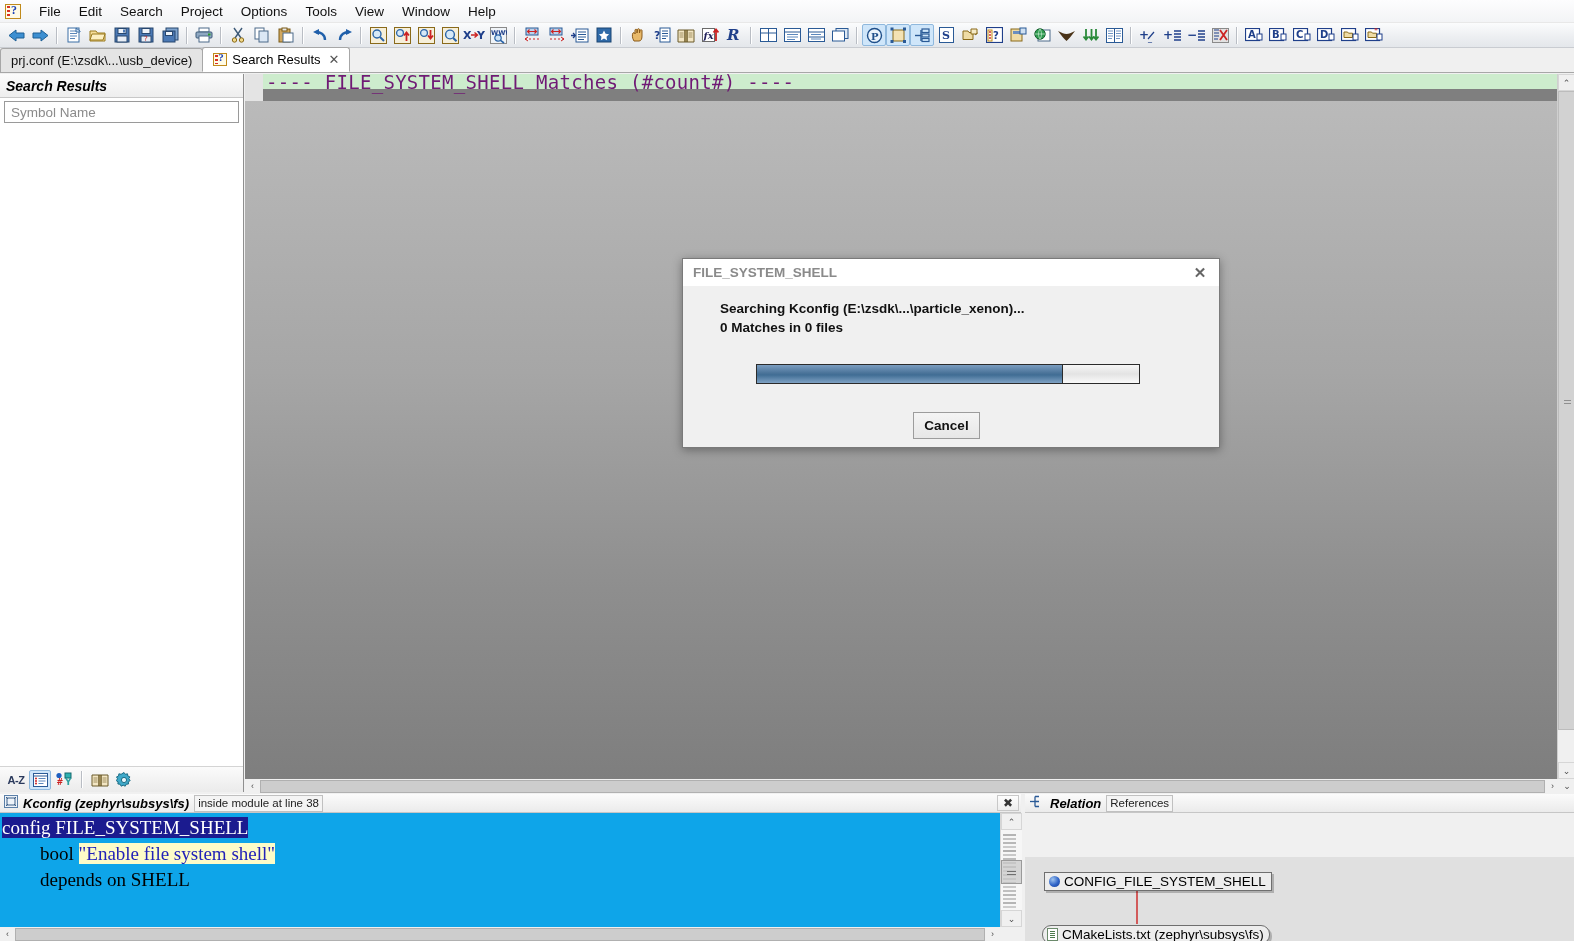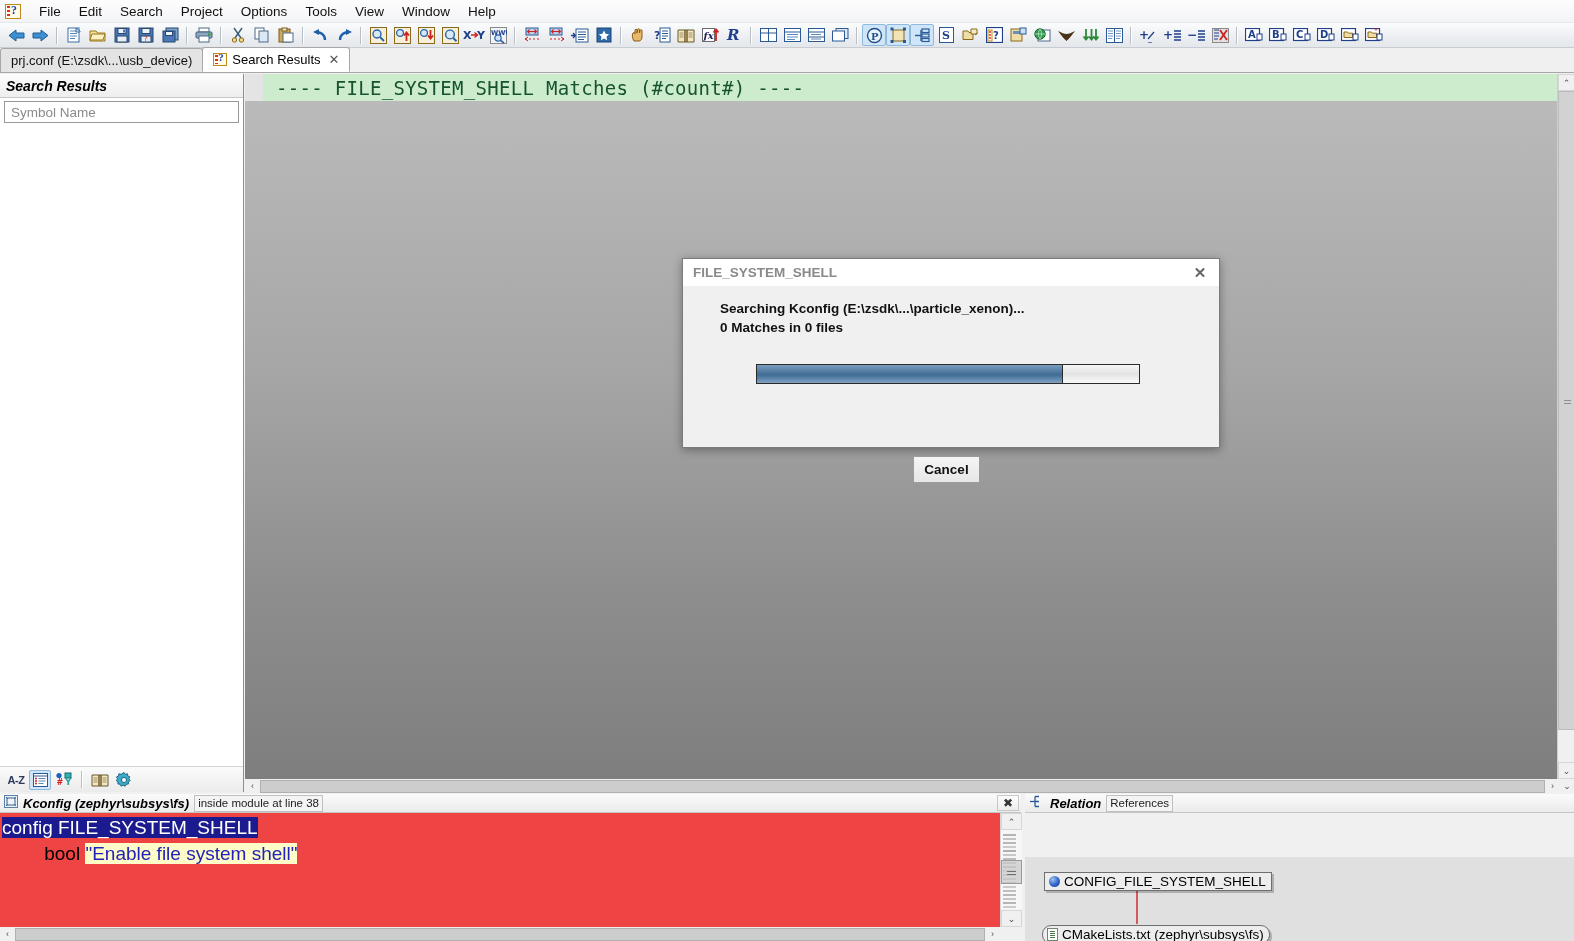--- a/index.html
+++ b/index.html
@@ -125,24 +125,24 @@
 
   
   .editor-wrap {
     position: absolute; left: 245px; top: 74px; width: 1312px; height: 705px;
     background: #7f7f7f; overflow: hidden;
   }
   .editor-gutter-top {
     position: absolute; left: 0; top: 0; width: 18px; height: 27px; background: #e4e4e4;
   }
   .editor-line1 {
-    position: absolute; left: 18px; top: 0; right: 0; height: 27px;
+    position: absolute; left: 18px; top: 0; right: 0; height: 15px;
     background: #cdeccd; display: flex; align-items: center;
     font-family: "DejaVu Sans Mono", monospace;
-    font-size: 19px; color: #14532d; padding-left: 13px; letter-spacing: 0.3px;
+    font-size: 19px; color: #701a75; padding-left: 3px; letter-spacing: 0.3px;
   }
   .editor-body {
     position: absolute; left: 0; top: 27px; right: 0; bottom: 0;
     background: linear-gradient(to bottom, #bababa 0%, #a6a6a6 40%, #8e8e8e 72%, #7e7e7e 100%);
   }
   .editor-vscroll {
     position: absolute; left: 1557px; top: 74px; width: 17px; height: 705px;
     background: #f0f0f0; border-left: 1px solid #cfcfcf;
   }
   .editor-hscroll {
@@ -173,22 +173,22 @@
     font-size: 11.5px; color: #222; border: 1px solid #c0c0c0;
     background: #f4f4f4; padding: 0 3px; line-height: 15px;
   }
   .bpane-close {
     position: absolute; right: 2px; top: 1px; width: 22px; height: 16px;
     display: flex; align-items: center; justify-content: center;
     font-size: 12px; color: #333; border: 1px solid #c8c8c8;
     background: linear-gradient(to bottom,#fdfdfd,#ededed); cursor: default;
   }
   .code-area {
-    flex: 1; background: #ef4444; position: relative; overflow: hidden;
-    font-family: Liberation Sans, sans-serif; font-size: 19px;
+    flex: 1; background: #0ea5e9; position: relative; overflow: hidden;
+    font-family: Liberation Serif, serif; font-size: 19px;
     padding-top: 2px;
   }
   .code-line { height: 26px; line-height: 26px; white-space: pre; padding-left: 2px; }
   .sel-block { background: #1b1b8f; color: #ffffff; }
   .str-hl { background: #fdfcc8; color: #2222b8; }
 
   .rel-area { flex: 1; background: #e0e0e0; position: relative; overflow: hidden; }
   .rel-node {
     position: absolute; display: inline-flex; align-items: center; gap: 4px;
     background: #ededed; border: 1px solid #6f6f6f;
@@ -237,21 +237,21 @@
   }
   .progress-fill {
     height: 100%;
     background: linear-gradient(to bottom,#7b9dc0 0%, #4a7399 45%, #406d94 55%, #7fa2c4 100%);
     border-right: 1px solid #2b2b2b;
   }
   .dlg-btn {
     position: absolute; left: 913px; top: 412px; width: 67px; height: 27px;
     background: linear-gradient(to bottom,#f4f4f4,#e7e7e7);
     border: 1px solid #9c9c9c; font-size: 13.5px; color: #111;
-    display: flex; align-items: center; justify-content: center; cursor: default; margin-top: 44px;
+    display: flex; align-items: center; justify-content: center; cursor: default;
   }
 </style>
 </head>
 <body>
 
 <div id="app">
 
   <div class="menubar">
     <span class="app-icon"></span>
     <span class="menu-item">File</span>
@@ -748,20 +748,21 @@
             </svg>
         </span>
         <span class="bpane-title">Kconfig (zephyr\subsys\fs)</span>
         <span class="bpane-sub">inside module at line 38</span>
         <span class="bpane-close">✖</span>
       </div>
       <div style="flex:1; display:flex;">
         <div class="code-area">
           <div class="code-line"><span class="sel-block">config FILE_SYSTEM_SHELL</span></div>
           <div class="code-line"><span>        bool </span><span class="str-hl">"Enable file system shell"</span></div>
+          <div class="code-line"><span>        depends on SHELL</span></div>
         </div>
 
         <div style="width:21px;background:#f3f3f3;position:relative;border-left:1px solid #d6d6d6;">
           <div class="sb-arrow" style="position:absolute;left:0;top:0;width:21px;height:17px;border:1px solid #d6d6d6;">⌃</div>
           <div style="position:absolute;left:0;top:17px;width:21px;bottom:17px;background:#f6f6f6;overflow:hidden;">
             <div style="position:absolute;left:2px;top:4px;width:13px;height:1.5px;background:#b4b4b4;box-shadow:0 4px 0 #c4c4c4,0 8px 0 #b8b8b8,0 12px 0 #cacaca,0 16px 0 #b0b0b0,0 20px 0 #c8c8c8,0 24px 0 #bcbcbc,0 28px 0 #c2c2c2,0 32px 0 #b6b6b6,0 36px 0 #cbcbcb,0 40px 0 #bdbdbd,0 44px 0 #c5c5c5,0 48px 0 #b2b2b2,0 52px 0 #c9c9c9,0 56px 0 #bfbfbf,0 60px 0 #b9b9b9,0 64px 0 #c6c6c6,0 68px 0 #b5b5b5,0 72px 0 #cccccc,0 76px 0 #c0c0c0,0 80px 0 #bbbbbb,0 84px 0 #c7c7c7,0 88px 0 #b7b7b7;"></div>
             <div style="position:absolute;left:0;top:30px;width:21px;height:24px;background:rgba(200,200,200,0.72);border:1px solid #9a9a9a;">
               <div style="position:absolute;left:5px;top:10px;width:9px;height:1px;background:#6f6f6f;box-shadow:0 3px 0 #6f6f6f;"></div>
             </div>
           </div>

